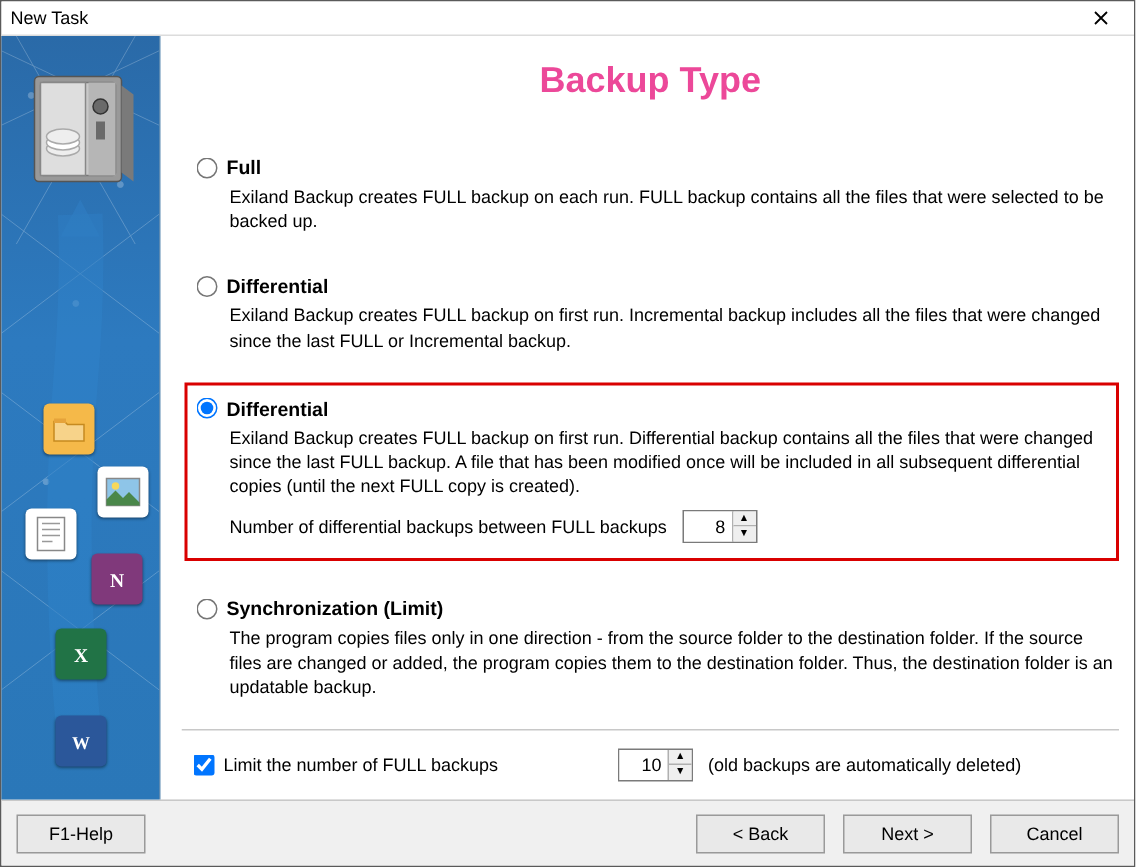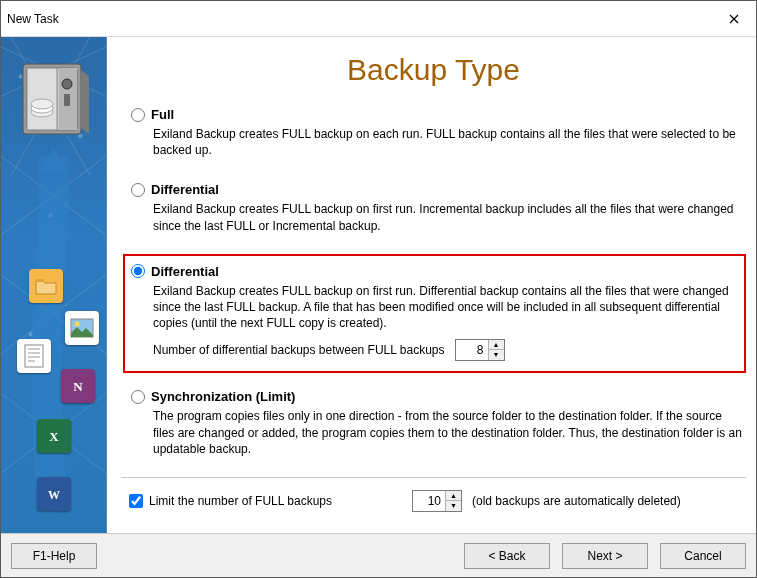--- a/index.html
+++ b/index.html
@@ -13,21 +13,21 @@
   .window {
     width: 757px;
     height: 578px;
     border: 1px solid #5a5a5a;
     background: #fff;
     display: flex;
     flex-direction: column;
     position: relative;
   }
   .titlebar {
-    height: 36px;
+    height: 23px;
     display: flex;
     align-items: center;
     padding: 0 2px 0 6px;
     background: #fff;
     border-bottom: 1px solid #dcdcdc;
   }
   .titlebar .title { flex: 1; font-size: 12px; }
   .title-close {
     width: 40px; height: 22px;
     display: flex; align-items: center; justify-content: center;
@@ -66,32 +66,32 @@
     display:flex; align-items:center; justify-content:center;
     box-shadow: 0 1px 2px rgba(0,0,0,0.4);
   }
   .main {
     flex: 1;
     display: flex;
     flex-direction: column;
     padding: 8px 10px 0 14px;
   }
   .heading {
-    color: #a16207;
-    font-size: 30px;
+    color: #ec4899;
+    font-size: 24px;
     text-align: center;
     margin: 8px 0 12px;
-    font-weight: 400;
+    font-weight: 700;
   }
   .options {
     flex: 1;
     overflow: auto;
   }
   .option {
-    margin: 4px 0 16px 6px;
+    margin: 20px 0 16px 6px;
     padding: 4px;
   }
   .option.highlighted {
     border: 2px solid #d90000;
     padding: 8px 6px 10px 6px;
     margin: 2px 0 12px 2px;
   }
   .opt-head {
     display: flex;
     align-items: center;

